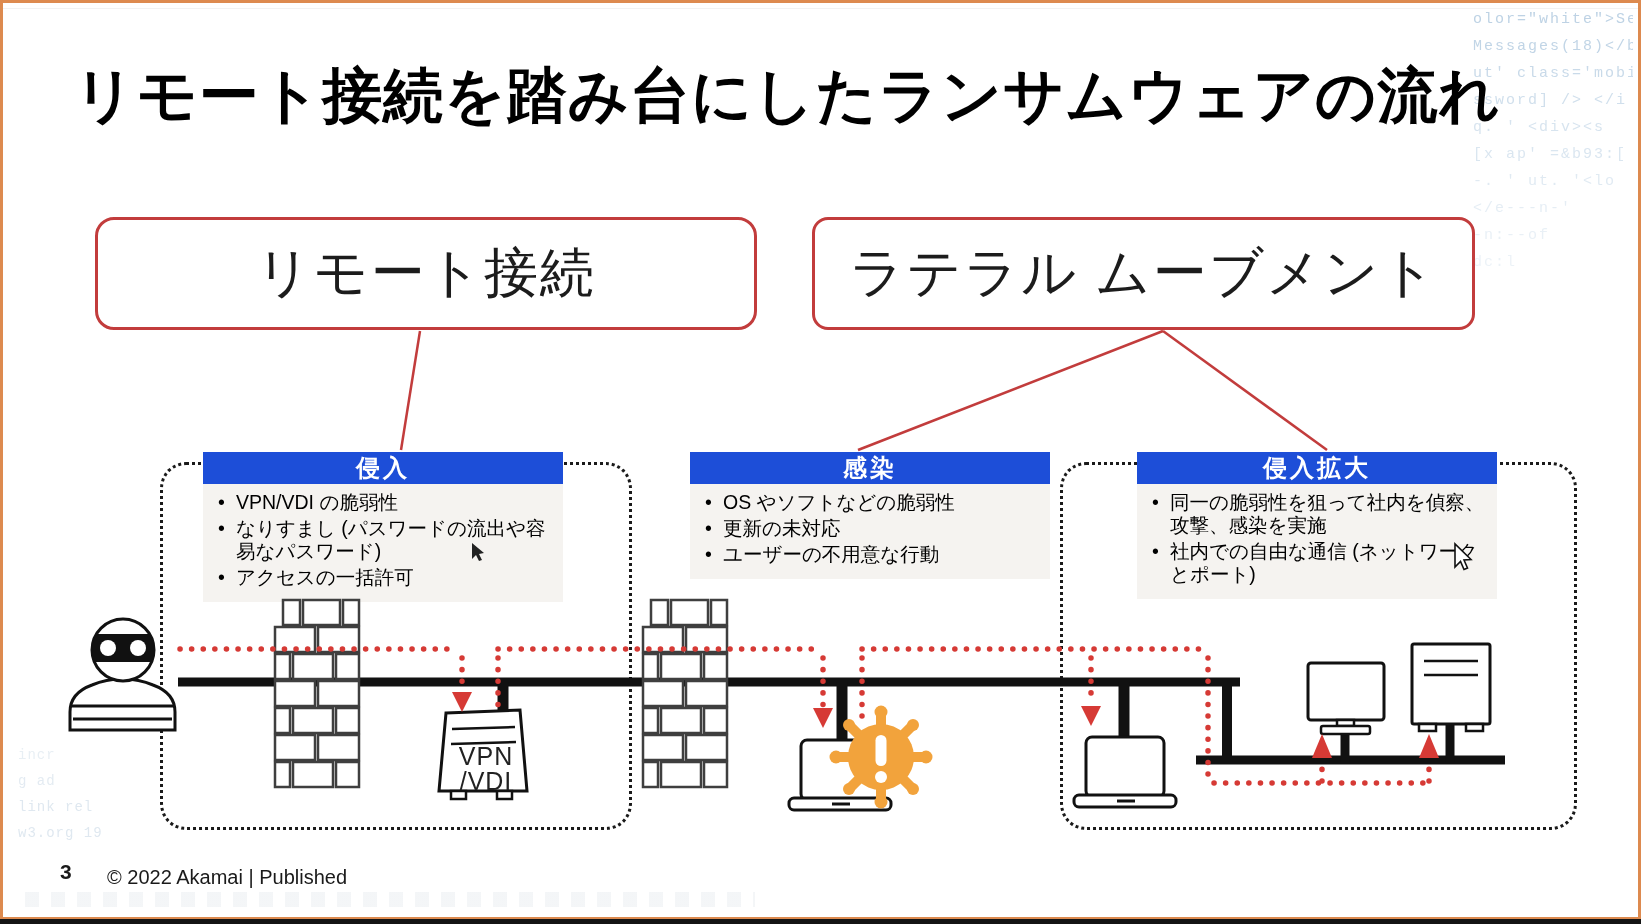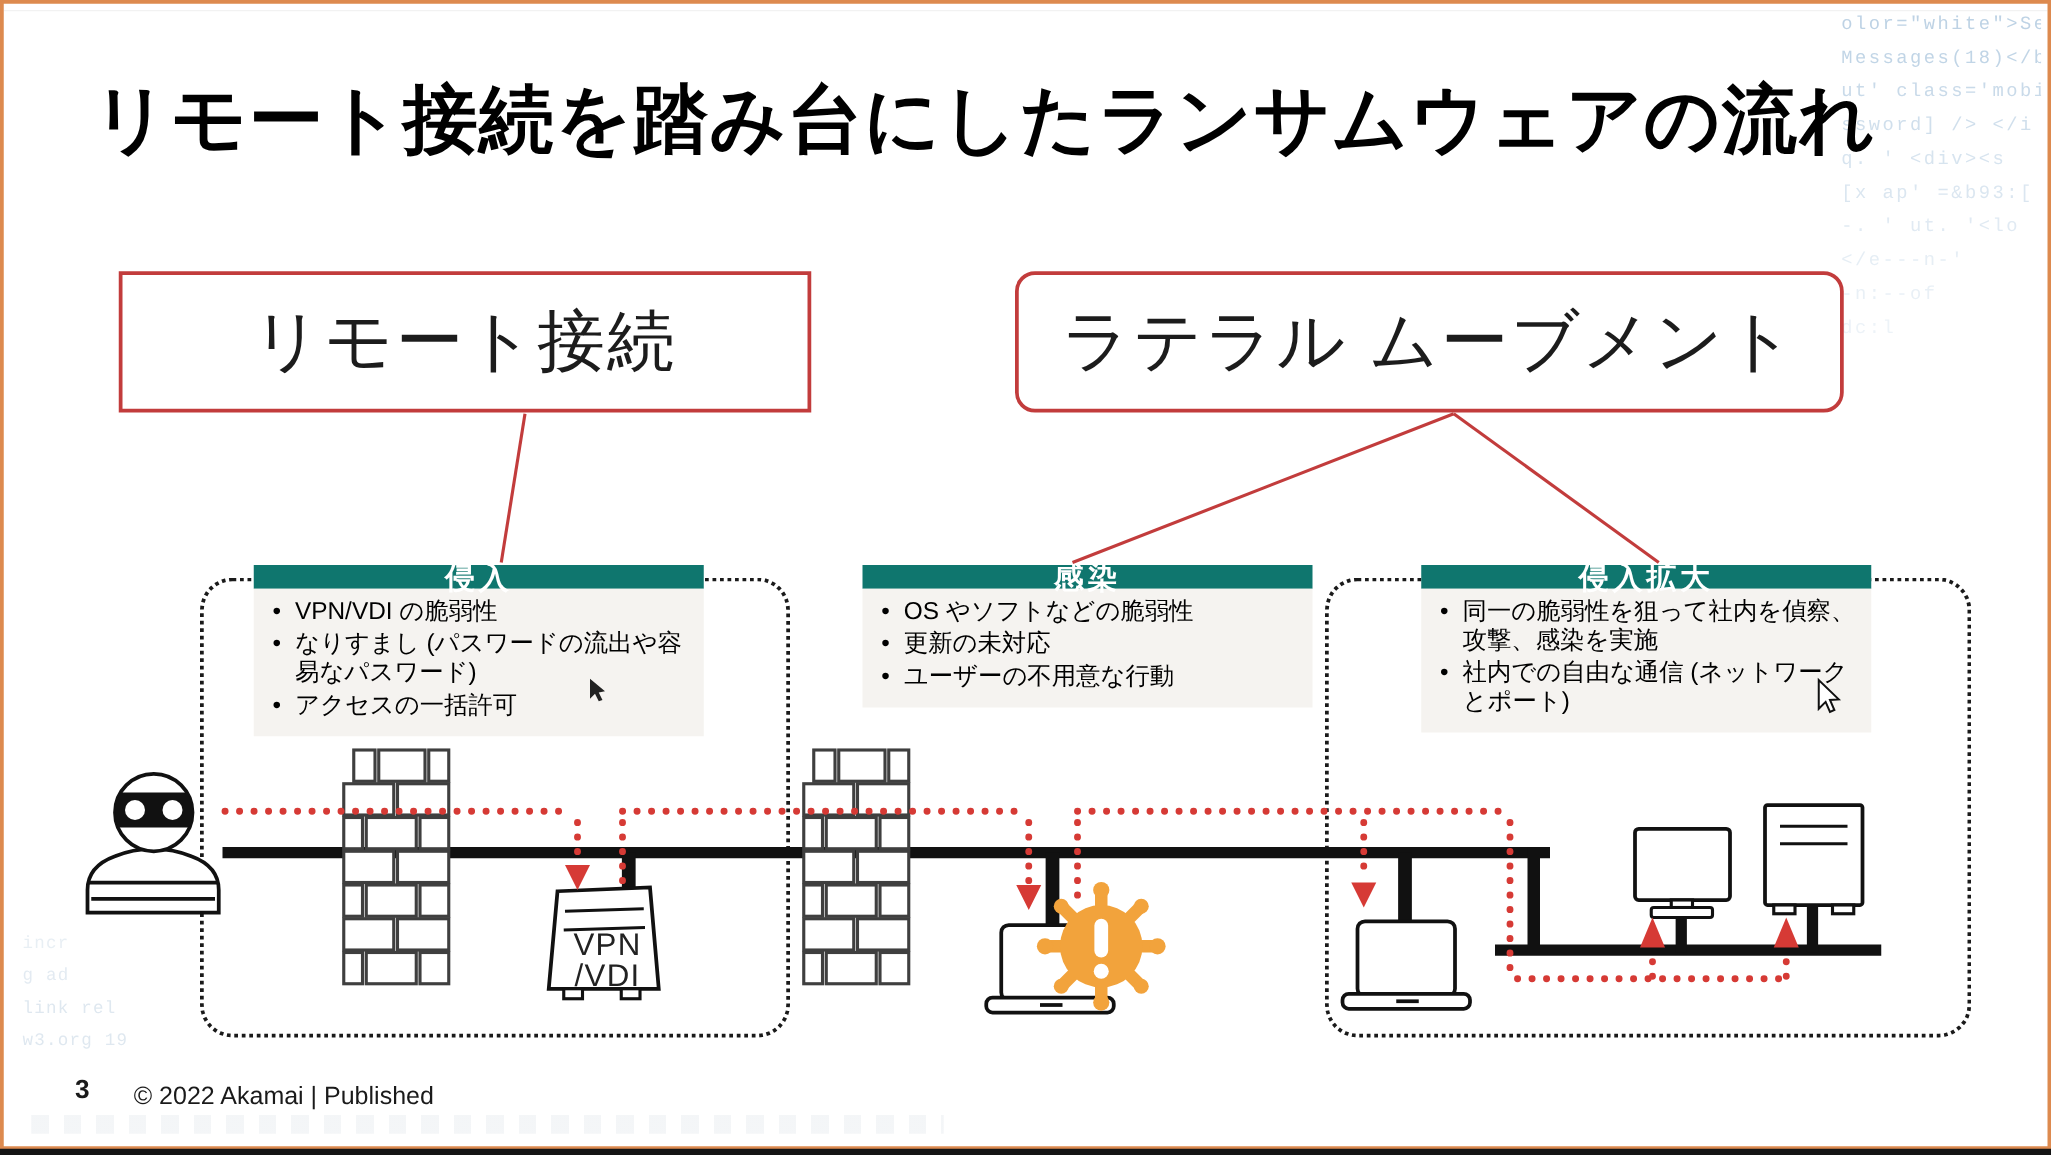--- a/index.html
+++ b/index.html
@@ -21,28 +21,28 @@
                 color:#c6d6e4; letter-spacing:1px; white-space:nowrap; overflow:hidden; opacity:.8; }
   .ghost-bottom { position:absolute; left:25px; top:892px; width:730px; height:15px; opacity:.10;
                   background:repeating-linear-gradient(90deg,#8fa3b5 0 14px,transparent 14px 26px); }
 
   .page-title { position:absolute; left:74px; top:56px; width:1400px;
                 font-size:60px; font-weight:900; color:#000000; letter-spacing:1px; white-space:nowrap; }
 
   .label-box { position:absolute; top:217px; height:113px; border:3px solid #c23c3c;
                display:flex; align-items:center; justify-content:center;
                font-size:54px; color:#1c1c1c; letter-spacing:2px; background:#fff; z-index:5; }
-  .label-box.b1 { left:95px; width:554px; }
+  .label-box.b1 { left:95px; width:662px;border-radius:19px; }
   .label-box.b2 { left:812px; width:663px;border-radius:16px; }
 
   .col { position:absolute; top:452px; width:360px; z-index:4; }
   .col.c1 { left:203px; }
   .col.c2 { left:690px; }
   .col.c3 { left:1137px; }
-  .col-header { height:19px; background:#0f766e; color:#ffffff; font-size:24px; font-weight:bold;
+  .col-header { height:32px; background:#1d4ed8; color:#ffffff; font-size:24px; font-weight:bold;
                 display:flex; align-items:center; justify-content:center; letter-spacing:3px; }
   .col-body { background:#f5f3f0; padding:7px 8px 10px 6px; }
   .col-body ul { list-style:none; }
   .col-body li { position:relative; padding-left:27px; font-size:19.5px; line-height:23px;
                  color:#000000; margin-bottom:3px; }
   .col-body li::before { content:"\2022"; position:absolute; left:9px; top:0; }
 
   .dash-box { position:absolute; top:462px; height:368px; border:3px dotted #1a1a1a;
               border-radius:26px; z-index:1; }
   .dash-box.d1 { left:160px; width:472px; }

